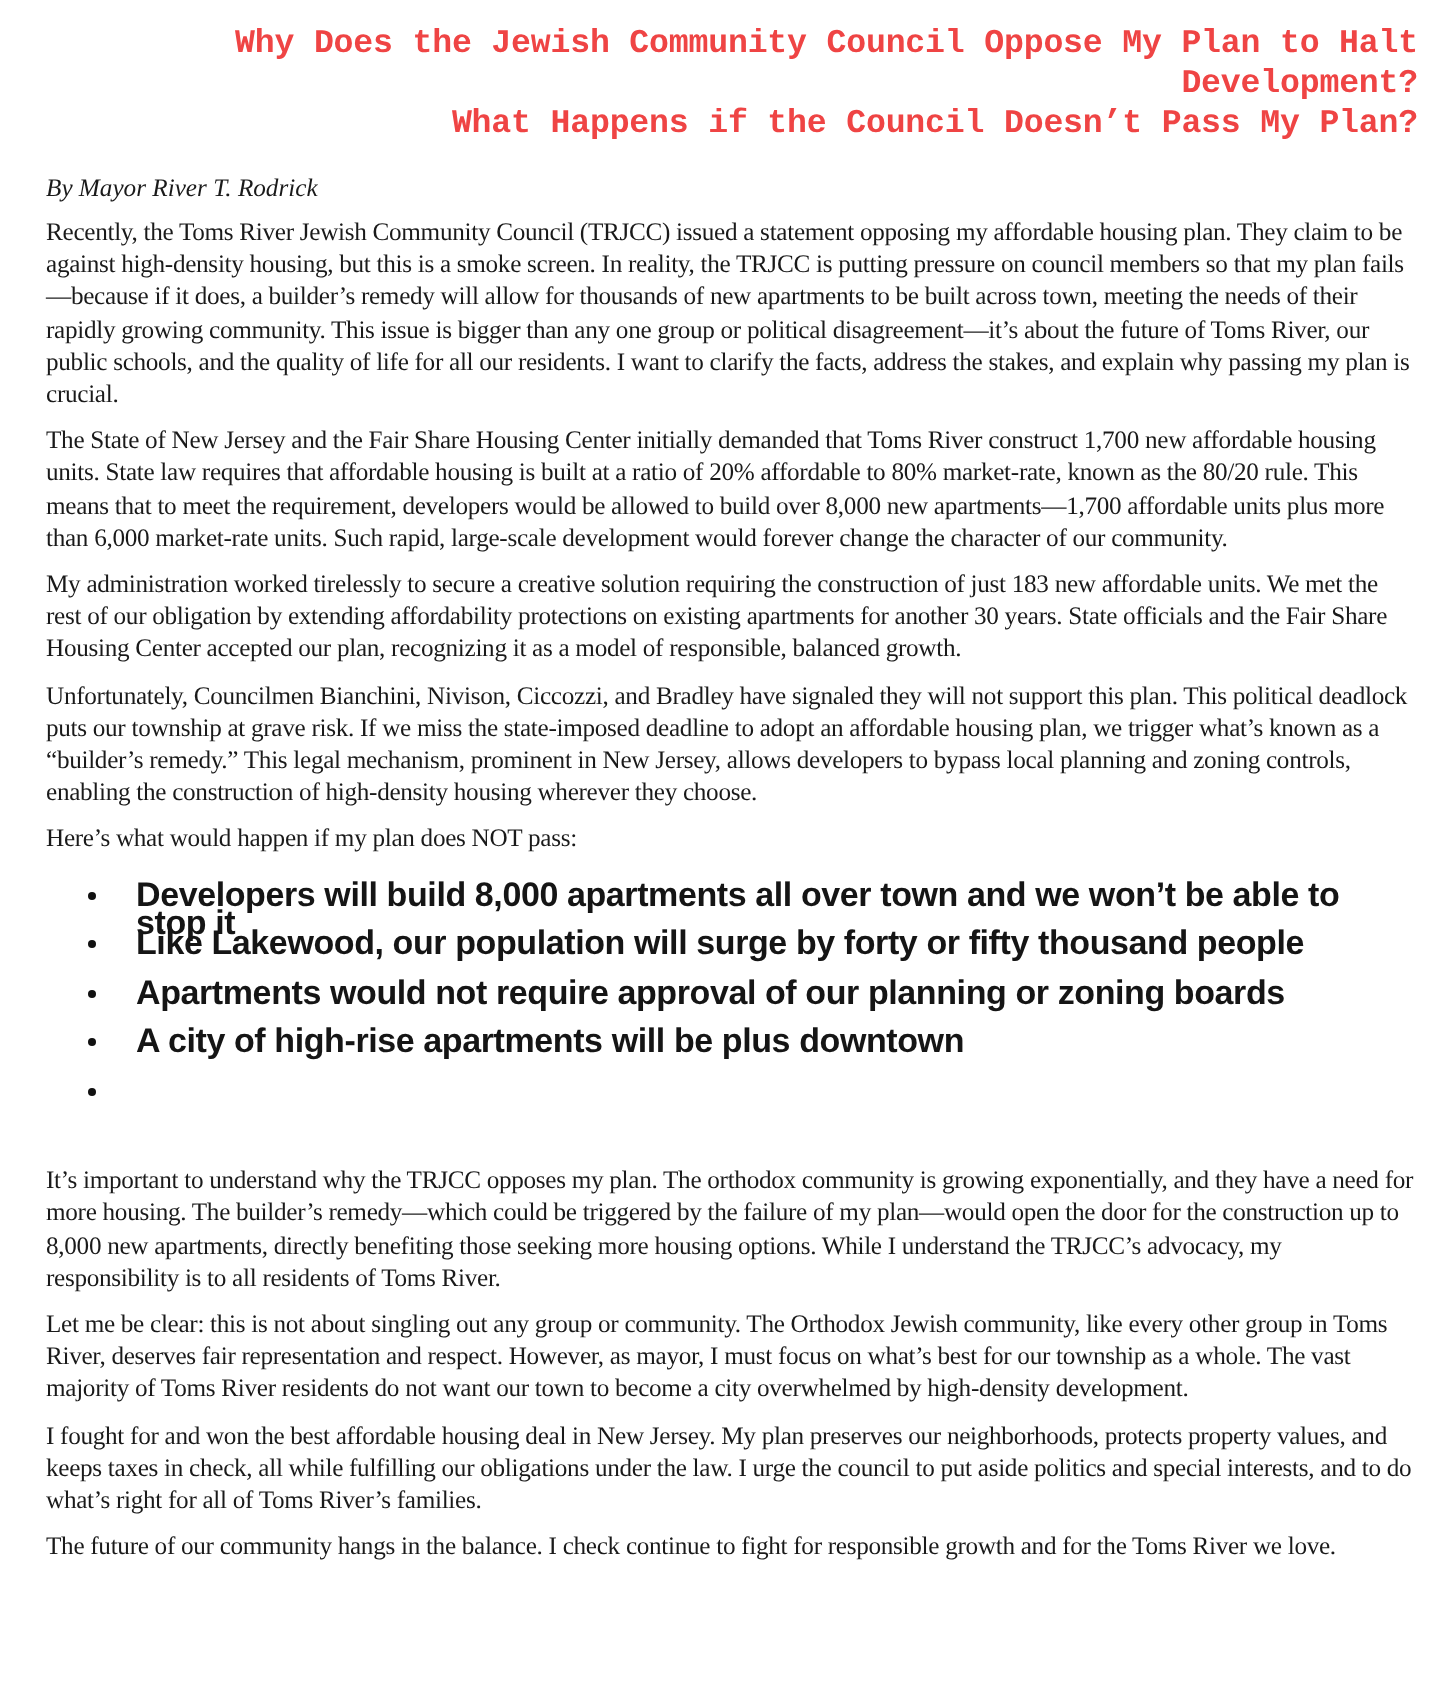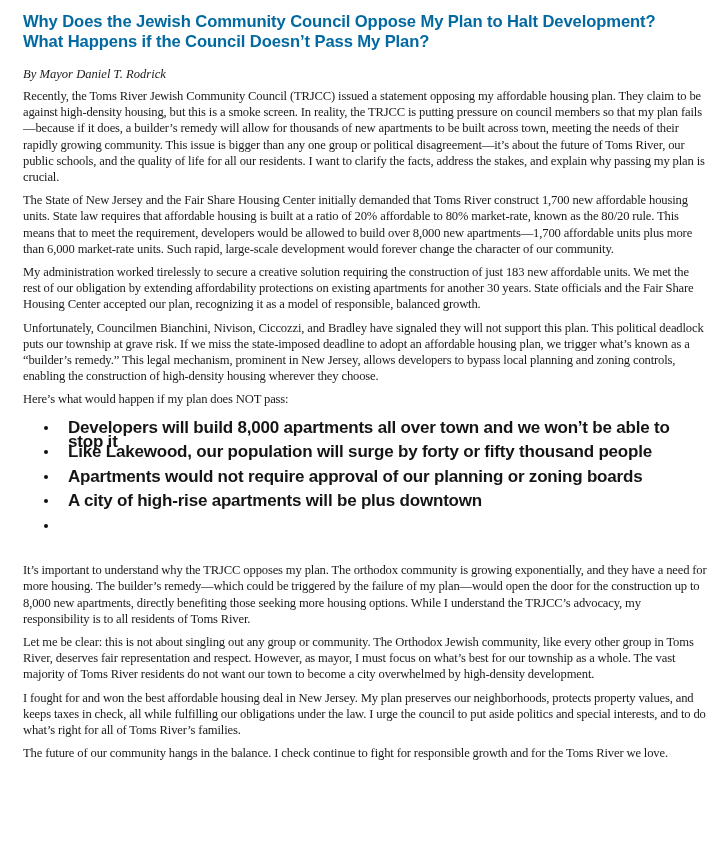--- a/index.html
+++ b/index.html
@@ -3,23 +3,23 @@
 <meta charset="utf-8">
 <style>
   html, body { margin: 0; padding: 0; background: #ffffff; }
   body {
     width: 725px; height: 852px; overflow: hidden;
     font-family: "Liberation Serif", serif;
     color: #1a1a1a;
   }
   .page { position: relative; width: 725px; height: 852px; box-sizing: border-box; padding: 12px 16px 0 23px; }
   .title {
-    font-family: Liberation Sans, sans-serif;
+    font-family: Liberation Mono, monospace;
     font-weight: bold; font-size: 16.6px; line-height: 20px;
-    text-align: left; margin: 0; padding-left: 0; color: #0369a1;
+    text-align: right; margin: 0; padding-left: 0; color: #ef4444;
     letter-spacing: -0.1px;
   }
   .byline { font-style: italic; font-size: 12.6px; margin: 14px 0 6px 0; line-height: 16px; }
   p.para { font-size: 12.6px; line-height: 16.2px; margin: 0 0 7px 0; letter-spacing: -0.15px; }
   ul.bullets { list-style: none; margin: 13px 0 0 0; padding: 0; }
   ul.bullets li {
     position: relative; padding-left: 45px;
     font-family: Liberation Sans, sans-serif; font-weight: bold;
     font-size: 17px; line-height: 14px; height: 24.5px; color: #151515;
     letter-spacing: -0.2px;
@@ -32,21 +32,21 @@
 </style>
 </head>
 <body>
 
 <div class="page">
   <h1 class="title">
     <span>Why Does the Jewish Community Council Oppose My Plan to Halt Development?</span><br>
     <span>What Happens if the Council Doesn’t Pass My Plan?</span>
   </h1>
 
-  <div class="byline">By Mayor Daniel T. Rodrick</div>
+  <div class="byline">By Mayor River T. Rodrick</div>
 
   <p class="para">Recently, the Toms River Jewish Community Council (TRJCC) issued a statement opposing my affordable housing plan. They claim to be against high-density housing, but this is a smoke screen. In reality, the TRJCC is putting pressure on council members so that my plan fails—because if it does, a builder’s remedy will allow for thousands of new apartments to be built across town, meeting the needs of their rapidly growing community. This issue is bigger than any one group or political disagreement—it’s about the future of Toms River, our public schools, and the quality of life for all our residents. I want to clarify the facts, address the stakes, and explain why passing my plan is crucial.</p>
   <p class="para">The State of New Jersey and the Fair Share Housing Center initially demanded that Toms River construct 1,700 new affordable housing units. State law requires that affordable housing is built at a ratio of 20% affordable to 80% market-rate, known as the 80/20 rule. This means that to meet the requirement, developers would be allowed to build over 8,000 new apartments—1,700 affordable units plus more than 6,000 market-rate units. Such rapid, large-scale development would forever change the character of our community.</p>
   <p class="para">My administration worked tirelessly to secure a creative solution requiring the construction of just 183 new affordable units. We met the rest of our obligation by extending affordability protections on existing apartments for another 30 years. State officials and the Fair Share Housing Center accepted our plan, recognizing it as a model of responsible, balanced growth.</p>
   <p class="para">Unfortunately, Councilmen Bianchini, Nivison, Ciccozzi, and Bradley have signaled they will not support this plan. This political deadlock puts our township at grave risk. If we miss the state-imposed deadline to adopt an affordable housing plan, we trigger what’s known as a “builder’s remedy.” This legal mechanism, prominent in New Jersey, allows developers to bypass local planning and zoning controls, enabling the construction of high-density housing wherever they choose.</p>
   <p class="para">Here’s what would happen if my plan does NOT pass:</p>
 
   <ul class="bullets">
     <li><span class="dot"></span><span>Developers will build 8,000 apartments all over town and we won’t be able to stop it</span></li>
     <li><span class="dot"></span><span>Like Lakewood, our population will surge by forty or fifty thousand people</span></li>

